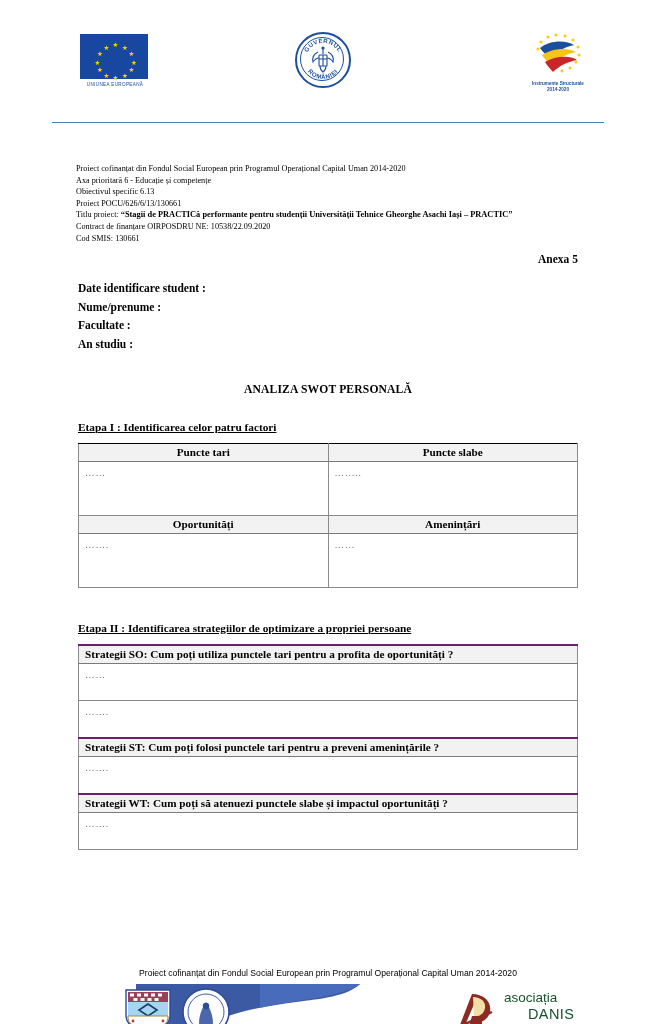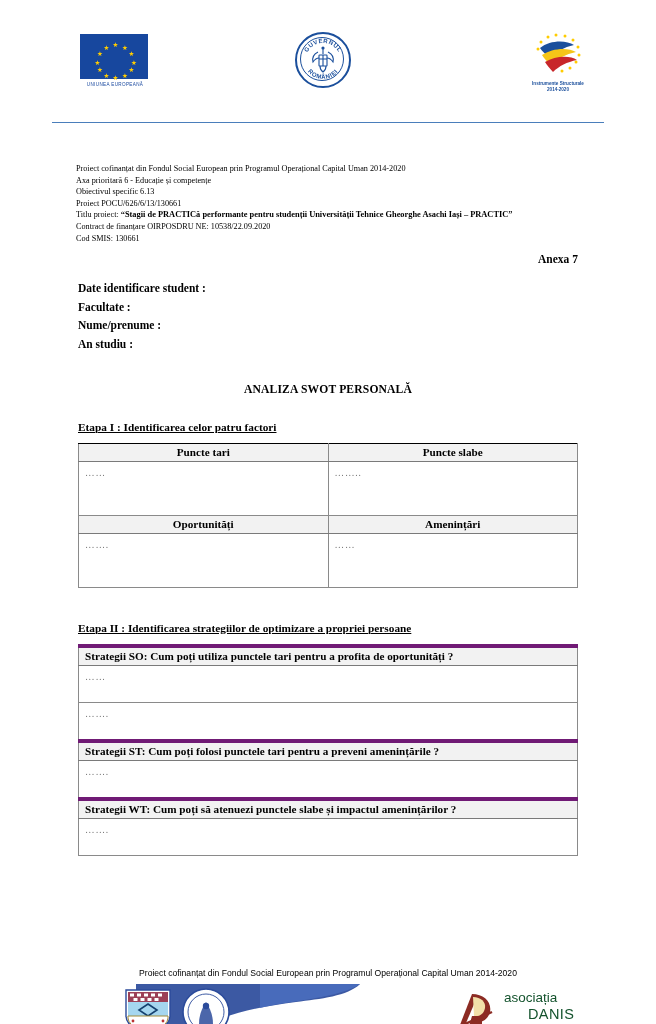--- a/index.html
+++ b/index.html
@@ -213,21 +213,21 @@
     border: 1px solid #8a8a8a;
     padding: 0;
   }
   .strat-table td.q {
     background: #f2f2f2;
     font-weight: bold;
     font-size: 11.2px;
     height: 17px;
     line-height: 17px;
     padding-left: 6px;
-    border-top: 4px solid #701a75;
+    border-top: 2px solid #701a75;
     border-bottom: 1px solid #7a7a7a;
   }
   .strat-table td.a {
     height: 31px;
     font-size: 9.6px;
     padding: 5px 0 0 6px;
     color: #6d6d6d;
     letter-spacing: 0.8px;
     vertical-align: top;
   }
@@ -362,26 +362,26 @@
   <div class="project-info">
     <div class="line">Proiect cofinanțat din Fondul Social European prin Programul Operațional Capital Uman 2014-2020</div>
     <div class="line">Axa prioritară 6 - Educație și competențe</div>
     <div class="line">Obiectivul specific 6.13</div>
     <div class="line">Proiect POCU/626/6/13/130661</div>
     <div class="line"><span>Titlu proiect:</span> <span class="bold">“Stagii de PRACTICă performante pentru studenții Universității Tehnice Gheorghe Asachi Iași – PRACTIC”</span></div>
     <div class="line">Contract de finanțare OIRPOSDRU NE: 10538/22.09.2020</div>
     <div class="line">Cod SMIS: 130661</div>
   </div>
 
-  <div class="anexa">Anexa 7</div>
+  <div class="anexa">Anexa 5</div>
 
   <div class="student-id">
     <div>Date identificare student :</div>
+    <div>Nume/prenume :</div>
     <div>Facultate :</div>
-    <div>Nume/prenume :</div>
     <div>An studiu :</div>
   </div>
 
   <div class="doc-title">ANALIZA SWOT PERSONALĂ</div>
 
   <div class="etapa">Etapa I : Identificarea celor patru factori</div>
 
   <table class="swot-table">
     <tbody>
         <tr>
@@ -416,21 +416,21 @@
     <tr>
       <td class="a">…….</td>
     </tr>
     <tr>
       <td class="q">Strategii ST: Cum poți folosi punctele tari pentru a preveni amenințările ?</td>
     </tr>
     <tr>
       <td class="a">…….</td>
     </tr>
     <tr>
-      <td class="q">Strategii WT: Cum poți să atenuezi punctele slabe și impactul amenințărilor ?</td>
+      <td class="q">Strategii WT: Cum poți să atenuezi punctele slabe și impactul oportunități ?</td>
     </tr>
     <tr>
       <td class="a">…….</td>
     </tr>
   </tbody>
     </table>
 
   <div class="footer">
     <div class="footer-text">Proiect cofinanțat din Fondul Social European prin Programul Operațional Capital Uman 2014-2020</div>
     <div class="footer-logos">

